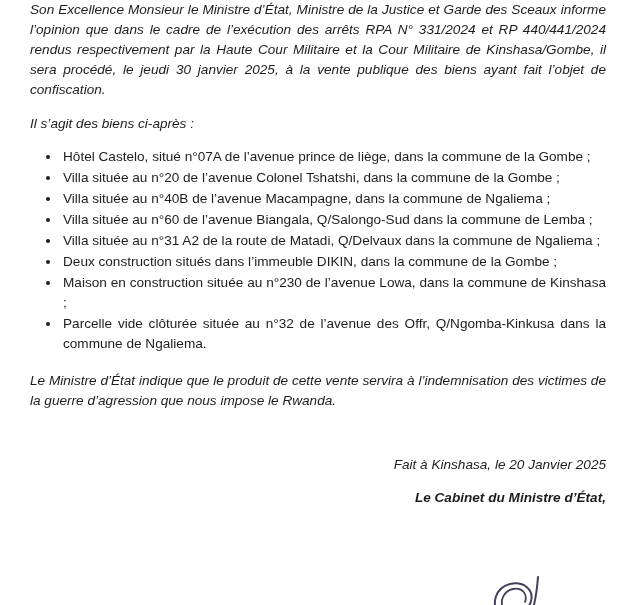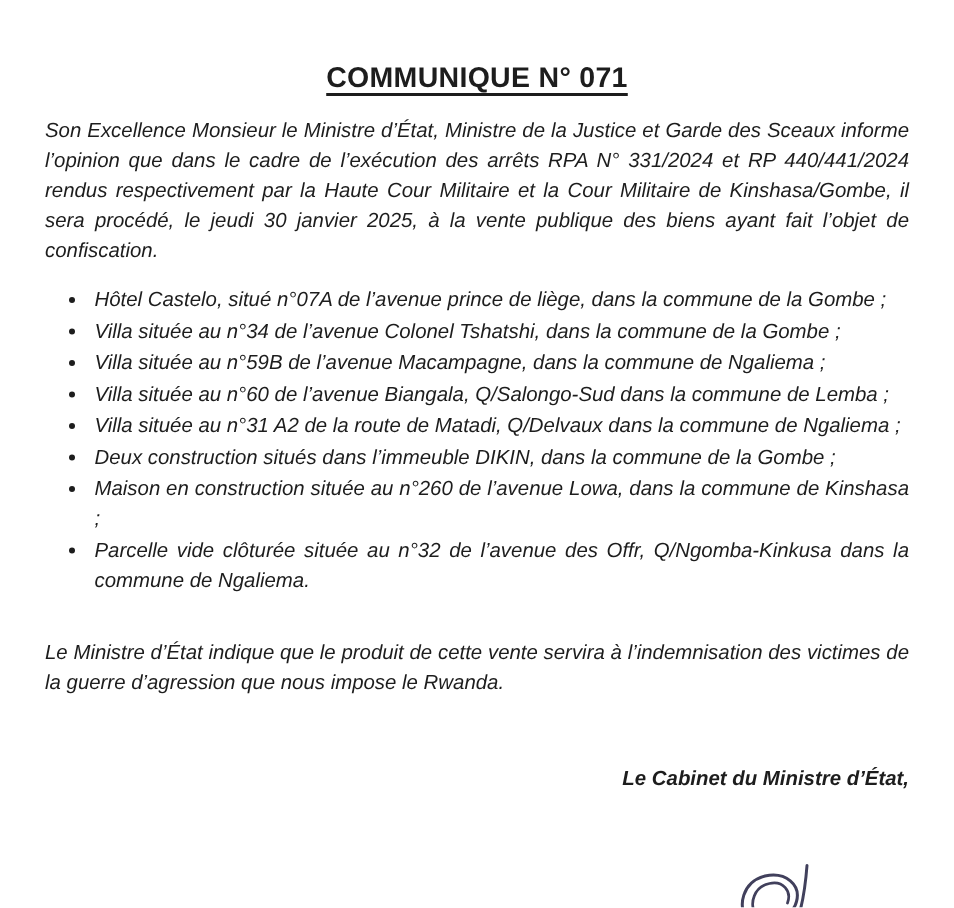--- a/index.html
+++ b/index.html
@@ -39,30 +39,29 @@
     text-align: justify;
   }
   .p1 { }
   .intro {
     margin-top: 14px;
     text-align: left;
   }
   ul.items {
     margin: 13px 0 0 0;
     padding-left: 31px;
-    font-style: italic;
     font-size: 13.6px;
     line-height: 20px;
   }
   ul.items li {
     text-align: justify;
     padding-left: 2px;
     margin-bottom: 1px;
   }
-  .p2 { margin-top: 28px; }
+  .p2 { margin-top: 17px; }
   .closing {
     margin-top: 44px;
     text-align: right;
     font-style: italic;
     font-size: 13.6px;
     line-height: 20px;
   }
   .closing .sig-line {
     font-weight: bold;
     margin-top: 13px;
@@ -72,41 +71,40 @@
     left: 487px;
     top: 576px;
   }
 </style>
 </head>
 <body>
 
 <div class="page">
   <div class="content">
 
-    <h1 class="title">
-      <span>COMMUNIQUE N° 071</span>
-    </h1>
 
     <p class="para p1">Son Excellence Monsieur le Ministre d’État, Ministre de la Justice et Garde des Sceaux informe l’opinion que dans le cadre de l’exécution des arrêts RPA N° 331/2024 et RP 440/441/2024 rendus respectivement par la Haute Cour Militaire et la Cour Militaire de Kinshasa/Gombe, il sera procédé, le jeudi 30 janvier 2025, à la vente publique des biens ayant fait l’objet de confiscation.</p>
 
+    <p class="para intro">Il s’agit des biens ci-après :</p>
 
     <ul class="items">
       <li>Hôtel Castelo, situé n°07A de l’avenue prince de liège, dans la commune de la Gombe ;</li>
-      <li>Villa située au n°34 de l’avenue Colonel Tshatshi, dans la commune de la Gombe ;</li>
-      <li>Villa située au n°59B de l’avenue Macampagne, dans la commune de Ngaliema ;</li>
+      <li>Villa située au n°20 de l’avenue Colonel Tshatshi, dans la commune de la Gombe ;</li>
+      <li>Villa située au n°40B de l’avenue Macampagne, dans la commune de Ngaliema ;</li>
       <li>Villa située au n°60 de l’avenue Biangala, Q/Salongo-Sud dans la commune de Lemba ;</li>
       <li>Villa située au n°31 A2 de la route de Matadi, Q/Delvaux dans la commune de Ngaliema ;</li>
       <li>Deux construction situés dans l’immeuble DIKIN, dans la commune de la Gombe ;</li>
-      <li>Maison en construction située au n°260 de l’avenue Lowa, dans la commune de Kinshasa ;</li>
+      <li>Maison en construction située au n°230 de l’avenue Lowa, dans la commune de Kinshasa ;</li>
       <li>Parcelle vide clôturée située au n°32 de l’avenue des Offr, Q/Ngomba-Kinkusa dans la commune de Ngaliema.</li>
     </ul>
 
     <p class="para p2">Le Ministre d’État indique que le produit de cette vente servira à l’indemnisation des victimes de la guerre d’agression que nous impose le Rwanda.</p>
 
     <div class="closing">
+      <div class="date-line">Fait à Kinshasa, le 20 Janvier 2025</div>
       <div class="sig-line">Le Cabinet du Ministre d’État,</div>
 
     </div>
 
   </div>
 
   <svg class="signature" width="72" height="40" viewBox="0 0 72 40" fill="none" xmlns="http://www.w3.org/2000/svg">
     <path d="M 12 38 C 4 28, 8 12, 23 8 C 37 5, 47 14, 44 25 C 42 33, 33 39, 24 37" stroke="#41405c" stroke-width="2" fill="none" stroke-linecap="round"></path>
     <path d="M 17 34 C 12 26, 16 15, 26 13 C 35 11, 41 18, 38 26" stroke="#41405c" stroke-width="1.8" fill="none" stroke-linecap="round"></path>
     <path d="M 51 1 C 50 14, 48 28, 44 39" stroke="#41405c" stroke-width="2" fill="none" stroke-linecap="round"></path>

